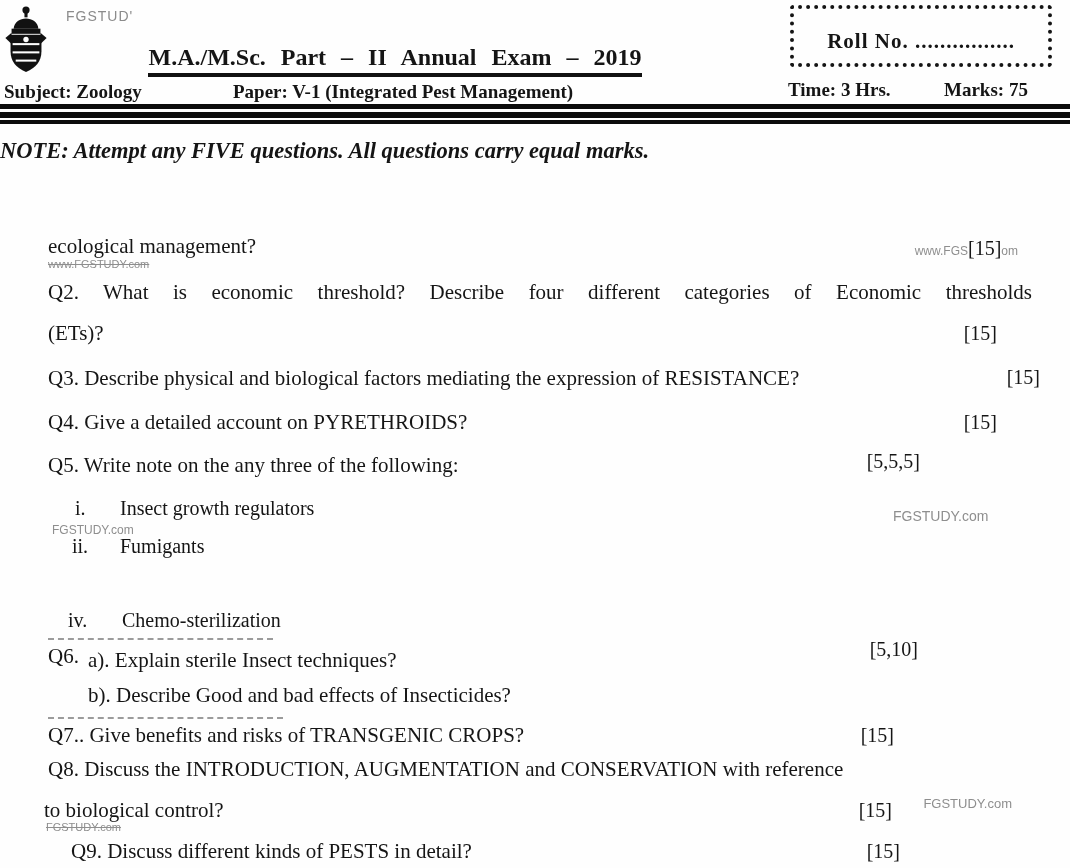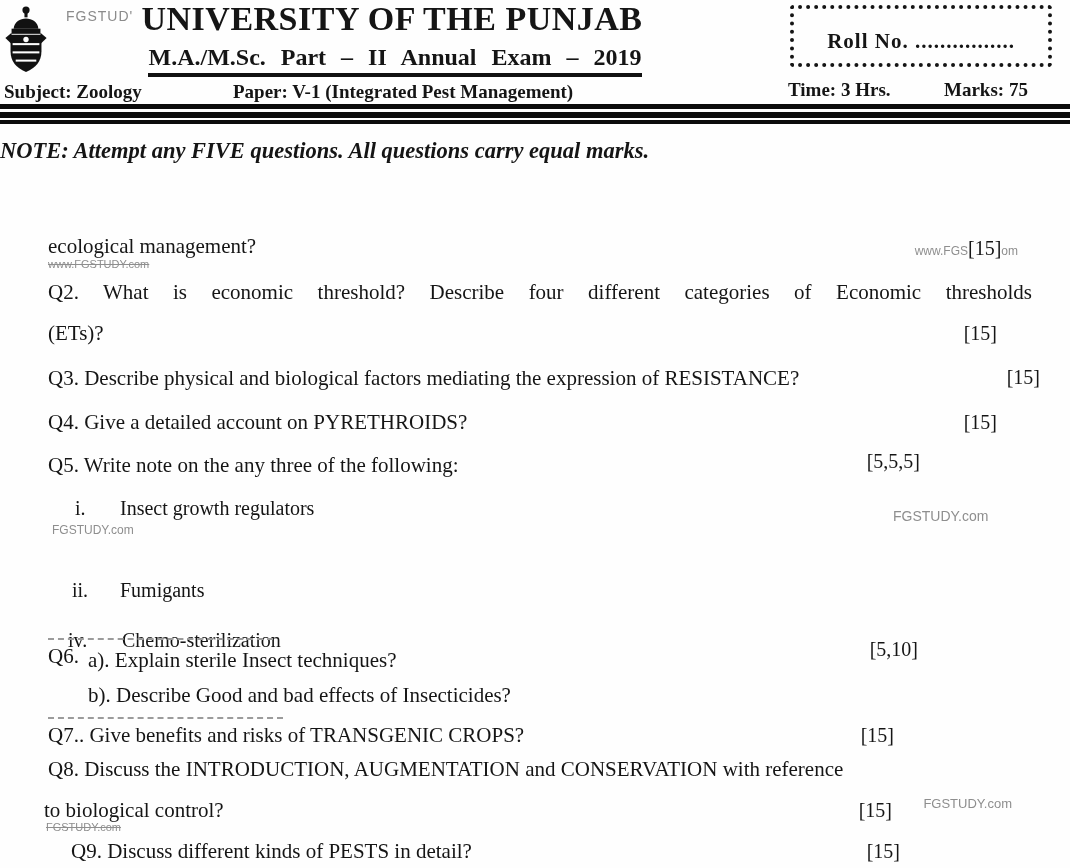--- a/index.html
+++ b/index.html
@@ -73,25 +73,25 @@
   .q3row  { left:48px; top:366px; width:992px; display:flex; justify-content:space-between; }
   .q4     { left:48px; top:410px; }
   .q4marks{ right:73px; top:411px; }
   .q5     { left:48px; top:453px; }
   .q5marks{ right:150px; top:450px; }
   .it1 { left:75px;  top:497px; }
   .it1 .item-num { width:45px; }
   .q5wmr { left:893px; top:508px; font-size:14px; }
   .q5wml { left:52px;  top:523px; font-size:12px; }
   .it2 { left:72px;  top:535px; }
-  .it2 .item-num { width:48px;margin-top:44px; }
+  .it2 .item-num { width:48px; }
   .it3 { left:62px;  top:567px; }
   .it3 .item-num { width:58px; }
   .it4 { left:68px;  top:609px; }
-  .it4 .item-num { width:54px;margin-top:20px; }
+  .it4 .item-num { width:54px; }
   .art1 { left:48px; top:638px; width:225px; }
   .q6num { left:48px; top:644px; }
   .q6a   { left:88px; top:648px; }
   .q6marks { right:152px; top:638px; }
   .q6b   { left:88px; top:683px; }
   .art2  { left:48px; top:717px; width:235px; }
   .q7    { left:48px; top:723px; }
   .q7marks { right:176px; top:724px; }
   .q8l1  { left:48px; top:757px; }
   .q8l2  { left:44px; top:798px; }
@@ -115,21 +115,20 @@
     <polygon points="40,31 34,26 34,37" fill="#111"></polygon>
     <path d="M5 28 h30 v16 q0 14 -15 20 q-15 -6 -15 -20 Z" fill="#111"></path>
     <line x1="7" y1="37" x2="33" y2="37" stroke="#fefefe" stroke-width="2"></line>
     <line x1="7" y1="45" x2="33" y2="45" stroke="#fefefe" stroke-width="2"></line>
     <line x1="10" y1="53" x2="30" y2="53" stroke="#fefefe" stroke-width="2"></line>
     <circle cx="20" cy="32.5" r="2.6" fill="#fefefe"></circle>
   </svg>
 
   <div class="abs wm-top">FGSTUD'</div>
 
-  <div class="abs uni-title">UNIVERSITY OF THE PUNJAB</div>
 
   <div class="abs exam-line-wrap">
     <span class="exam-line">M.A./M.Sc. Part – II Annual Exam – 2019</span>
   </div>
 
   <div class="abs subject">Subject: Zoology</div>
   <div class="abs paper">Paper: V-1 (Integrated Pest Management)</div>
 
   <div class="abs rollbox">
     <span>Roll No. ................</span>

